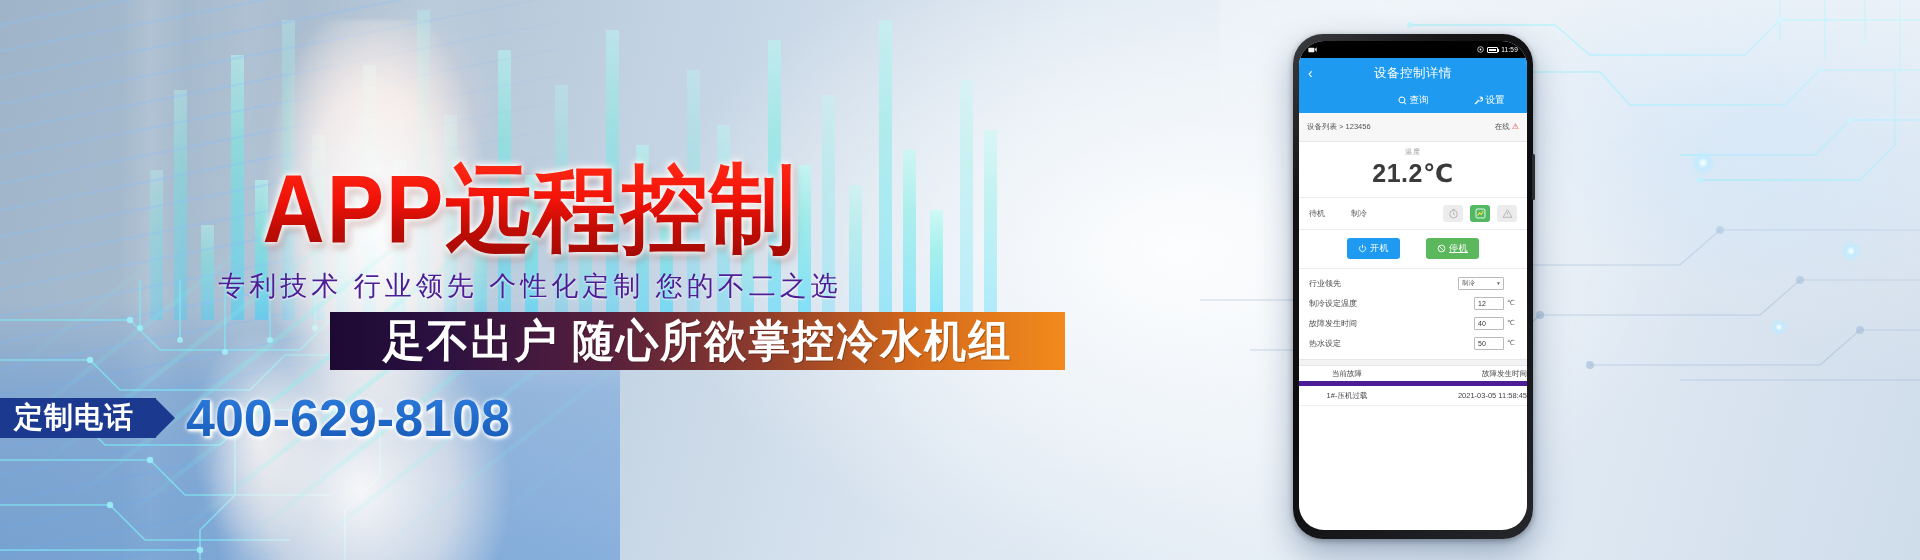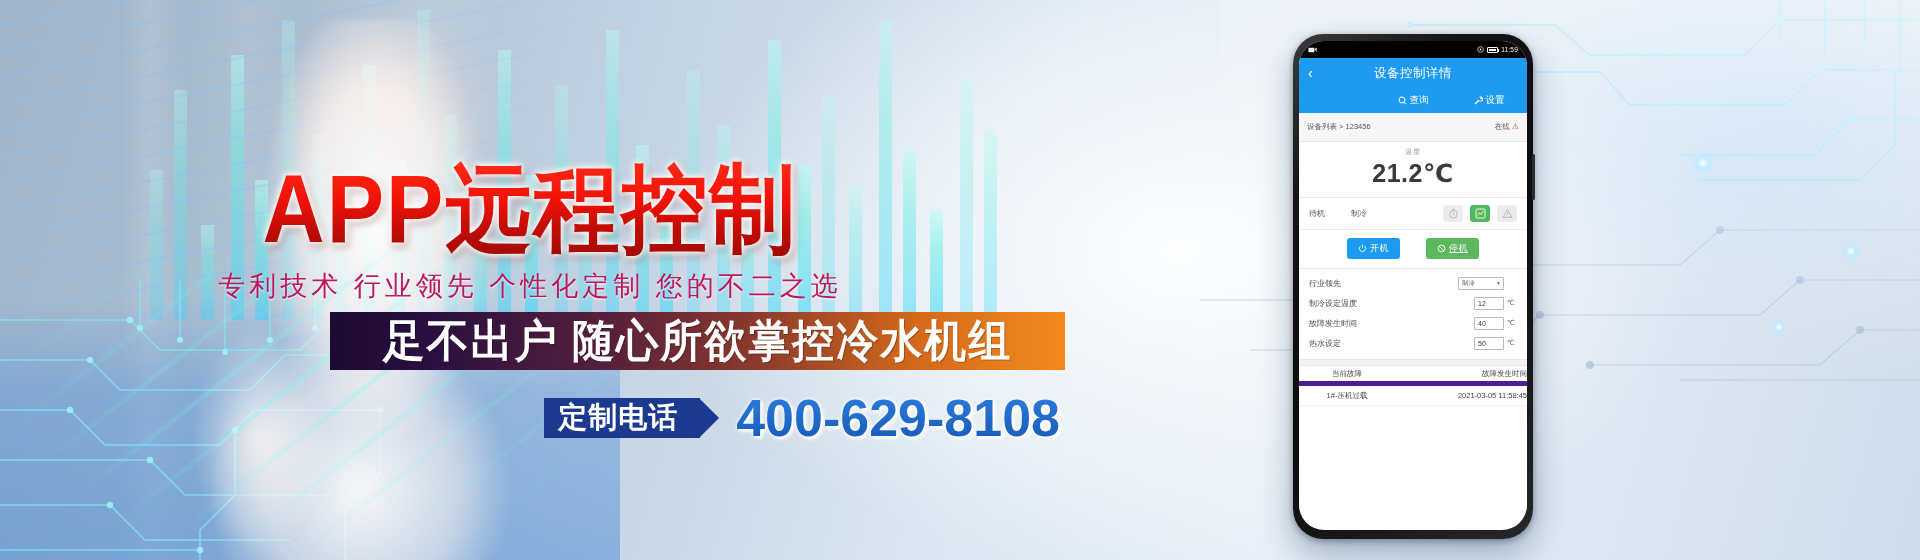--- a/index.html
+++ b/index.html
@@ -102,39 +102,39 @@
     paint-order:stroke fill;
     filter:drop-shadow(0 0 3px #fff) drop-shadow(0 0 3px #fff) drop-shadow(2px 3px 2px rgba(120,20,10,.28));
     transform:scaleY(1.12);
     transform-origin:center top;
   }
 
   .subline{
     position:absolute; left:0; right:0; top:268px;
     text-align:center;
     font-size:27px; letter-spacing:4px;
-    color:#be185d;
+    color:#4c1d95;
     text-shadow:0 1px 2px rgba(255,255,255,.85);
   }
 
   .ribbon{
     position:absolute; left:330px; top:312px;
     width:735px; height:58px;
     background:linear-gradient(90deg,#1d0a33 0%, #2a1040 14%, #58203c 38%, #8c3a2c 58%, #d4691a 80%, #f28a1d 100%);
     display:flex; align-items:center; justify-content:center;
   }
   .ribbon span{
     font-size:42px; font-weight:bold; color:#fff; letter-spacing:2px;
     text-shadow:1px 1px 0 rgba(0,0,0,.25);
     transform:scaleY(1.06);
   }
 
   .phonerow{
-    position:absolute; left:0; right:0; top:388px;
-    display:flex; align-items:center; justify-content:flex-end; gap:14px;
+    position:absolute; left:0; right:12px; top:388px;
+    display:flex; align-items:center; justify-content:flex-start; gap:8px;
   }
   .telbadge{
     position:relative;
     background:#1b3a8f;
     color:#fff; font-size:29px; font-weight:bold; letter-spacing:1px;
     padding:4px 22px 5px 14px; height:40px;
     display:flex; align-items:center;
   }
   .telbadge:after{
     content:""; position:absolute; right:-19px; top:0;

